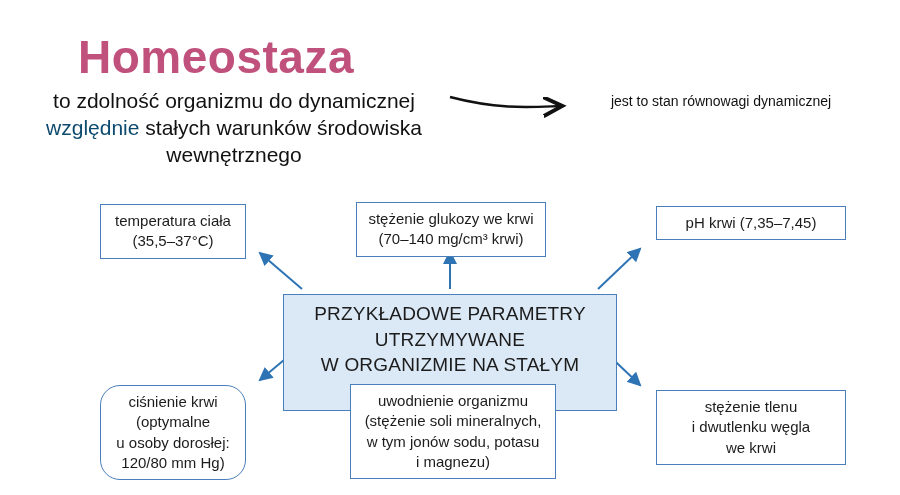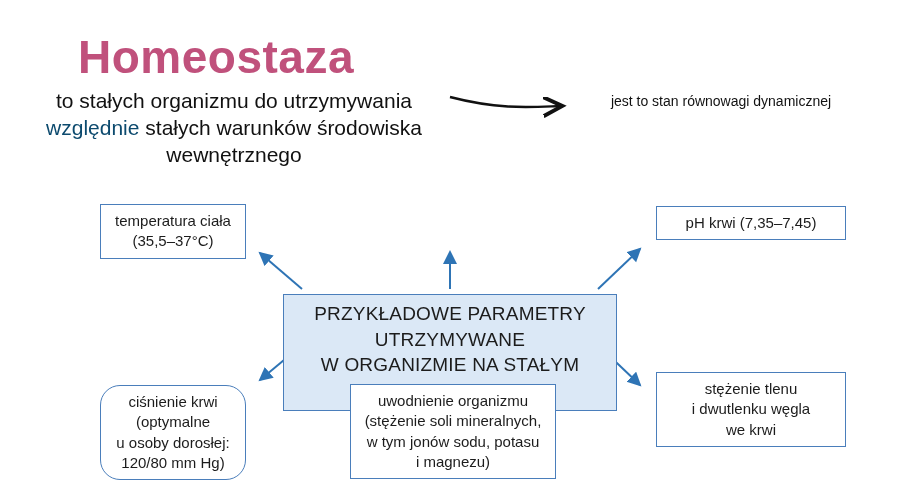--- a/index.html
+++ b/index.html
@@ -79,31 +79,31 @@
     font-size: 19px;
     letter-spacing: 0.2px;
   }
 
   .b-temp   { left: 100px; top: 204px; width: 146px; min-height: 42px; }
   .b-gluc   { left: 356px; top: 202px; width: 190px; min-height: 44px; }
   .b-ph     { left: 656px; top: 206px; width: 190px; min-height: 34px; }
   .b-center { left: 283px; top: 294px; width: 334px; min-height: 46px; }
   .b-press  { left: 100px; top: 385px; width: 146px; min-height: 84px; border-radius: 20px; }
   .b-hydr   { left: 350px; top: 384px; width: 206px; min-height: 84px; }
-  .b-oxy    { left: 656px; top: 372px; width: 190px; min-height: 75px; }
+  .b-oxy    { left: 656px; top: 390px; width: 190px; min-height: 75px; }
 </style>
 </head>
 <body>
 
 <div class="slide">
 
   <h1 class="title">Homeostaza</h1>
 
   <div class="definition">
-    <span>to stałych organizmu do utrzymywania</span><br>
+    <span>to zdolność organizmu do dynamicznej</span><br>
     <span class="highlight">względnie</span>
     <span>stałych warunków środowiska</span><br>
     <span>wewnętrznego</span>
   </div>
 
   <svg class="arrow-layer" viewBox="0 0 900 495">
     <defs>
       <marker id="mblack" markerWidth="10" markerHeight="10" refX="7" refY="4" orient="auto">
         <path d="M0,0 L8,4 L0,8" fill="none" stroke="#111111" stroke-width="1.6"></path>
       </marker>
@@ -125,20 +125,22 @@
     <line x1="302" y1="345" x2="260" y2="380" stroke="#2e74b5" stroke-width="2" marker-end="url(#mblue)"></line>
     <line x1="450" y1="345" x2="450" y2="379" stroke="#2e74b5" stroke-width="2" marker-end="url(#mblue)"></line>
     <line x1="598" y1="345" x2="640" y2="385" stroke="#2e74b5" stroke-width="2" marker-end="url(#mblue)"></line>
   </svg>
 
   <div class="box center b-center">PRZYKŁADOWE PARAMETRY UTRZYMYWANE
 W ORGANIZMIE NA STAŁYM POZIOMIE</div>
 
   <div class="box b-temp">temperatura ciała
 (35,5–37°C)</div>
+  <div class="box b-gluc">stężenie glukozy we krwi
+(70–140 mg/cm³ krwi)</div>
   <div class="box b-ph">pH krwi (7,35–7,45)</div>
   <div class="box b-press">ciśnienie krwi
 (optymalne
 u osoby dorosłej:
 120/80 mm Hg)</div>
   <div class="box b-hydr">uwodnienie organizmu
 (stężenie soli mineralnych,
 w tym jonów sodu, potasu
 i magnezu)</div>
   <div class="box b-oxy">stężenie tlenu

